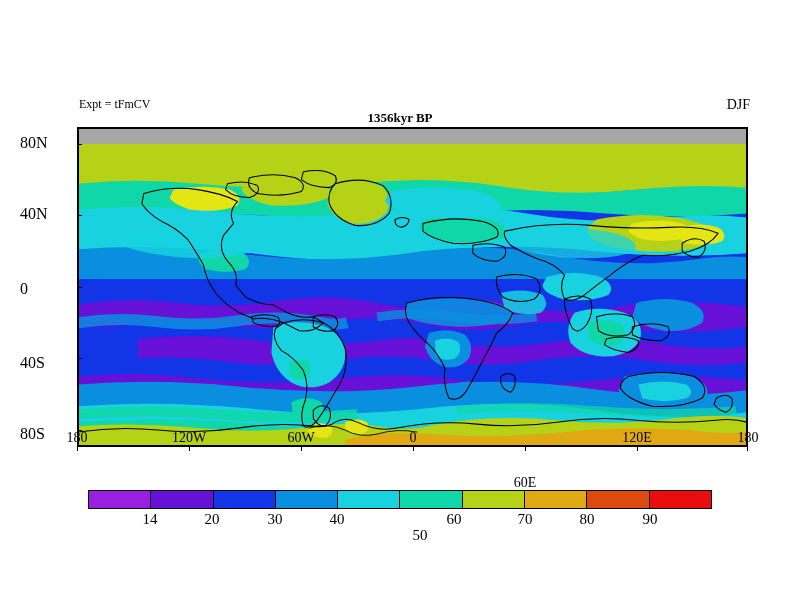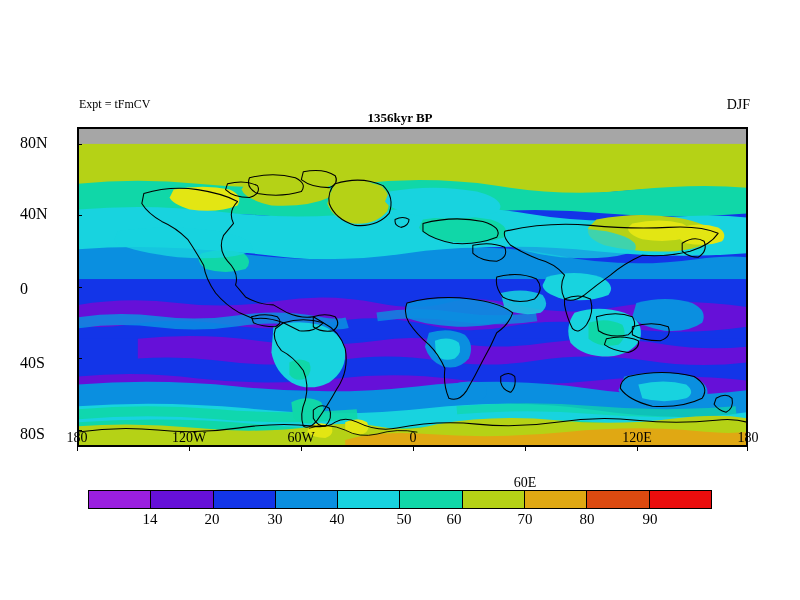--- a/index.html
+++ b/index.html
@@ -218,19 +218,19 @@
     <div style="background: rgb(181, 210, 22);"></div>
     <div style="background: rgb(224, 168, 19);"></div>
     <div style="background: rgb(221, 74, 16);"></div>
     <div style="background: rgb(234, 13, 13);"></div>
   </div>
 
   <div class="clab" style="left:130px;">14</div>
   <div class="clab" style="left:192px;">20</div>
   <div class="clab" style="left:255px;">30</div>
   <div class="clab" style="left:317px;">40</div>
-  <div class="clab" style="left:384px;">50</div>
+  <div class="clab" style="left:400px;margin-top:16px;">50</div>
   <div class="clab" style="left:434px;">60</div>
   <div class="clab" style="left:505px;">70</div>
   <div class="clab" style="left:567px;">80</div>
   <div class="clab" style="left:630px;">90</div>
 
 </div>
 
 </body></html>

